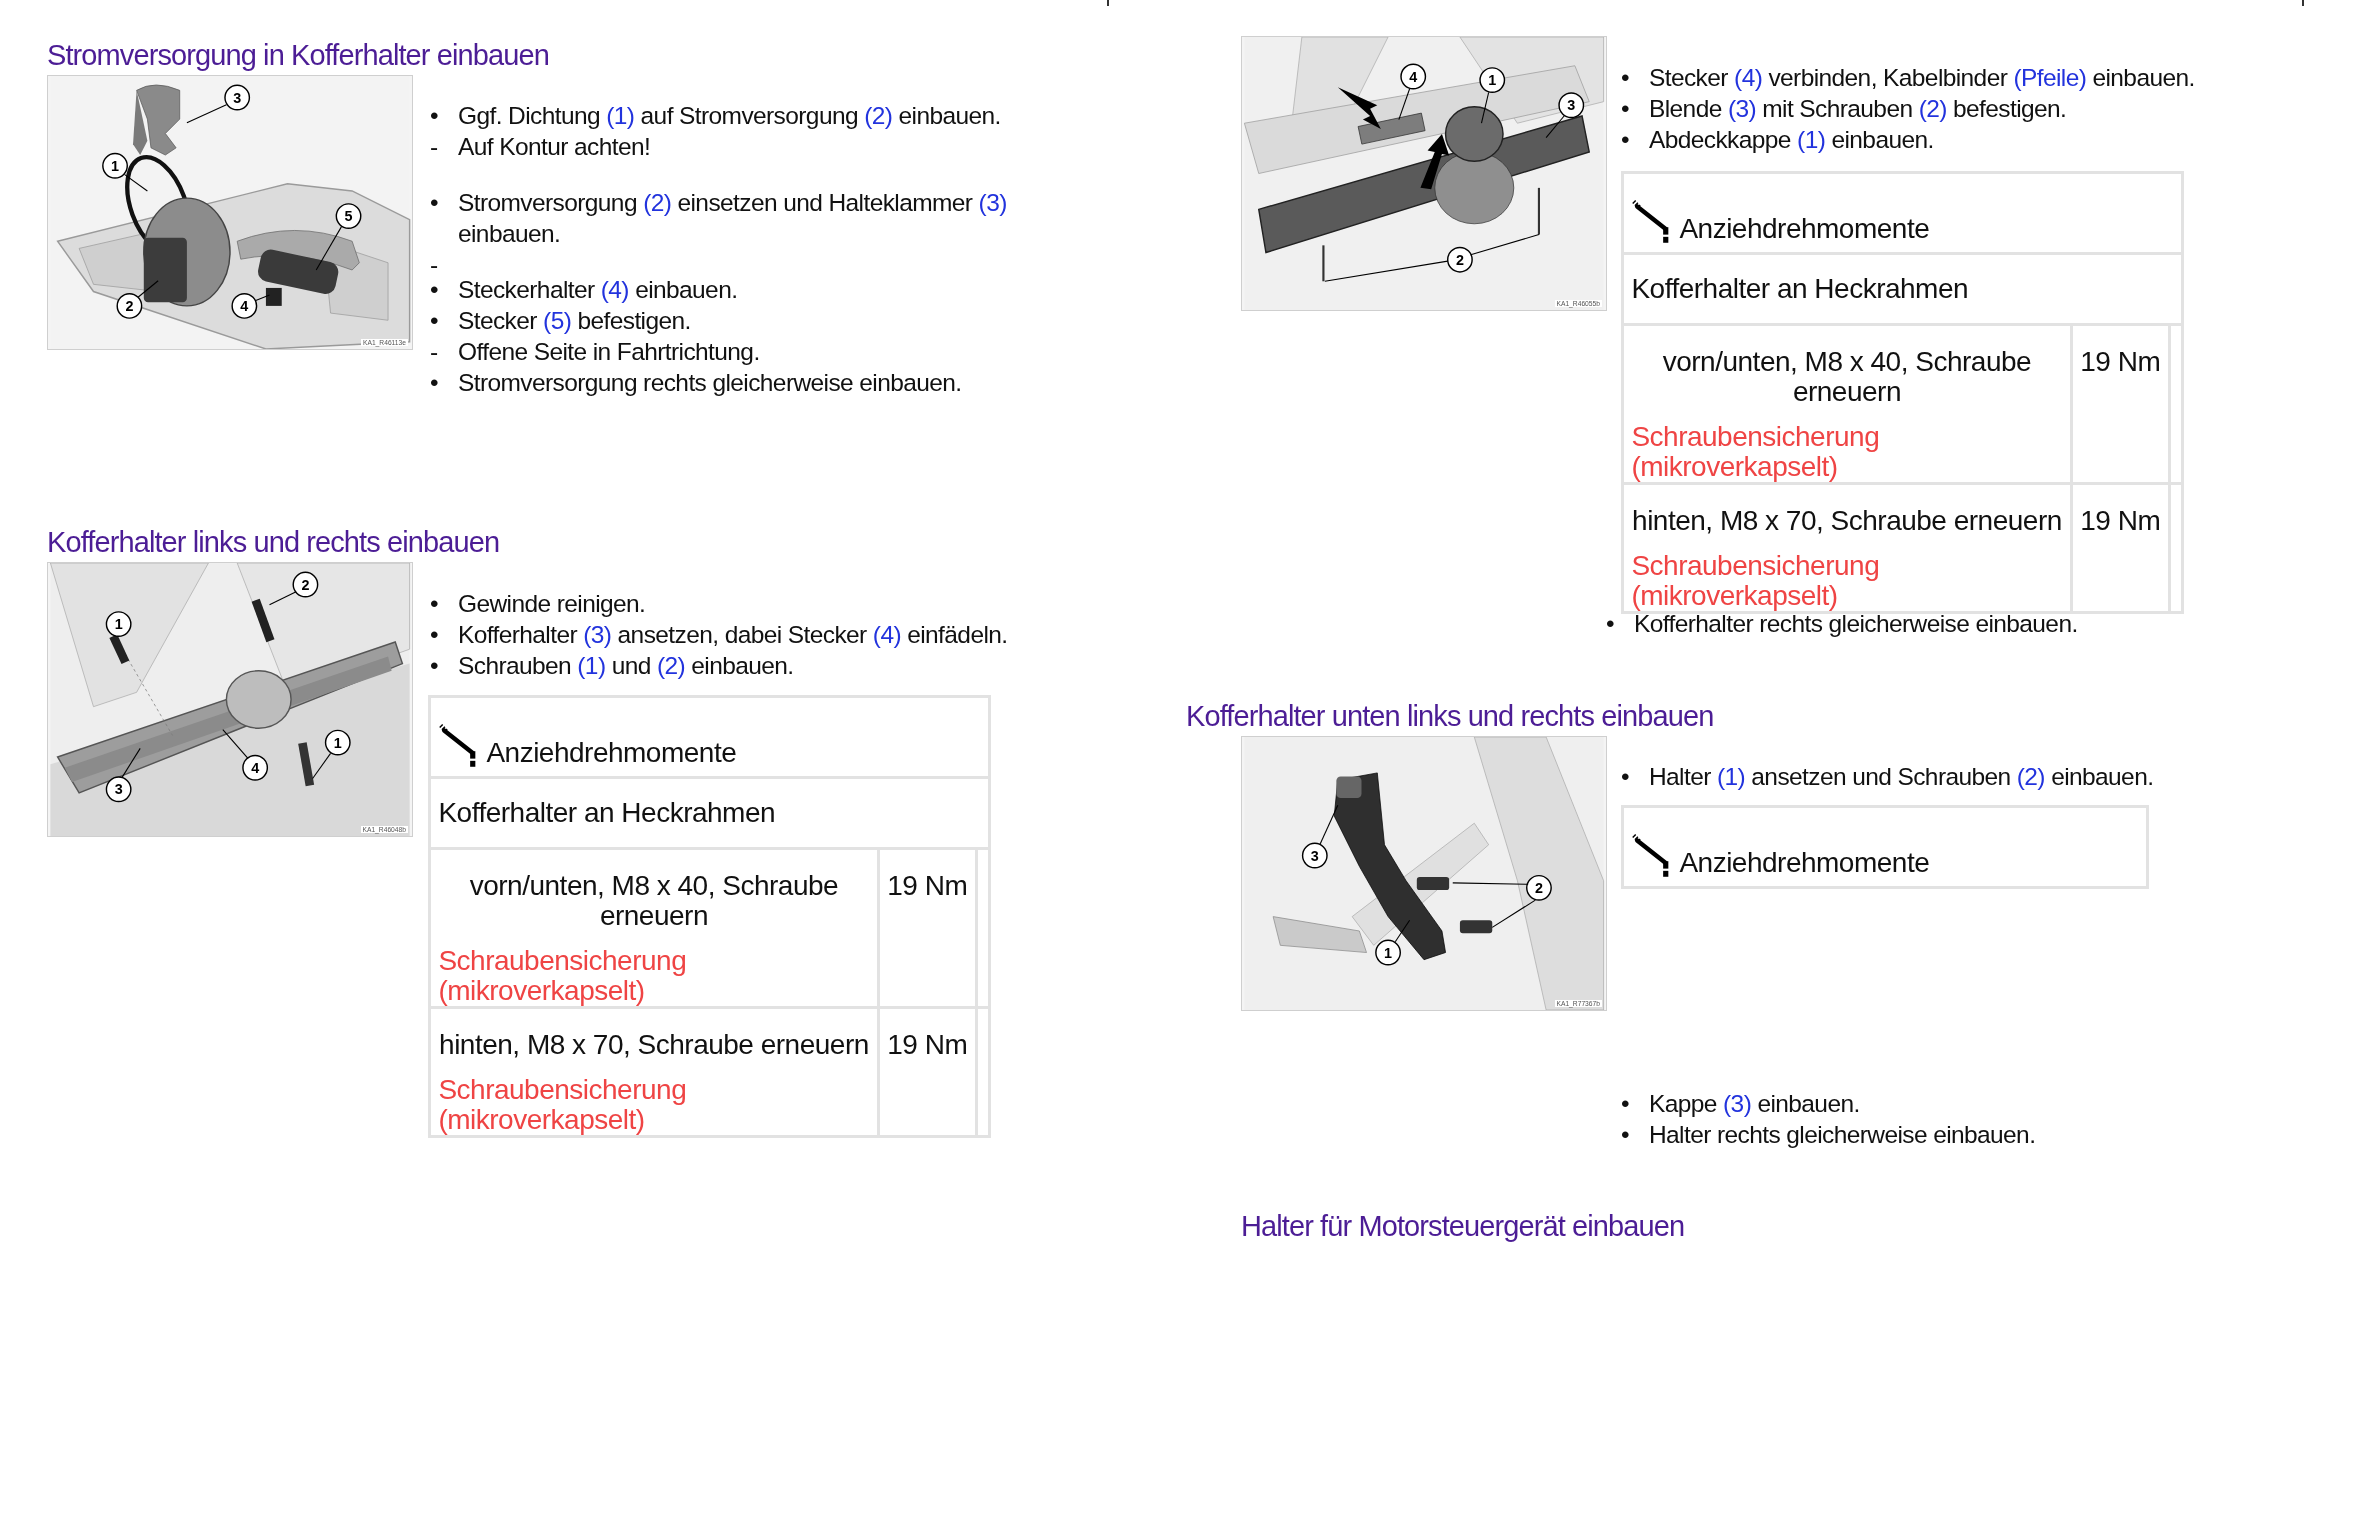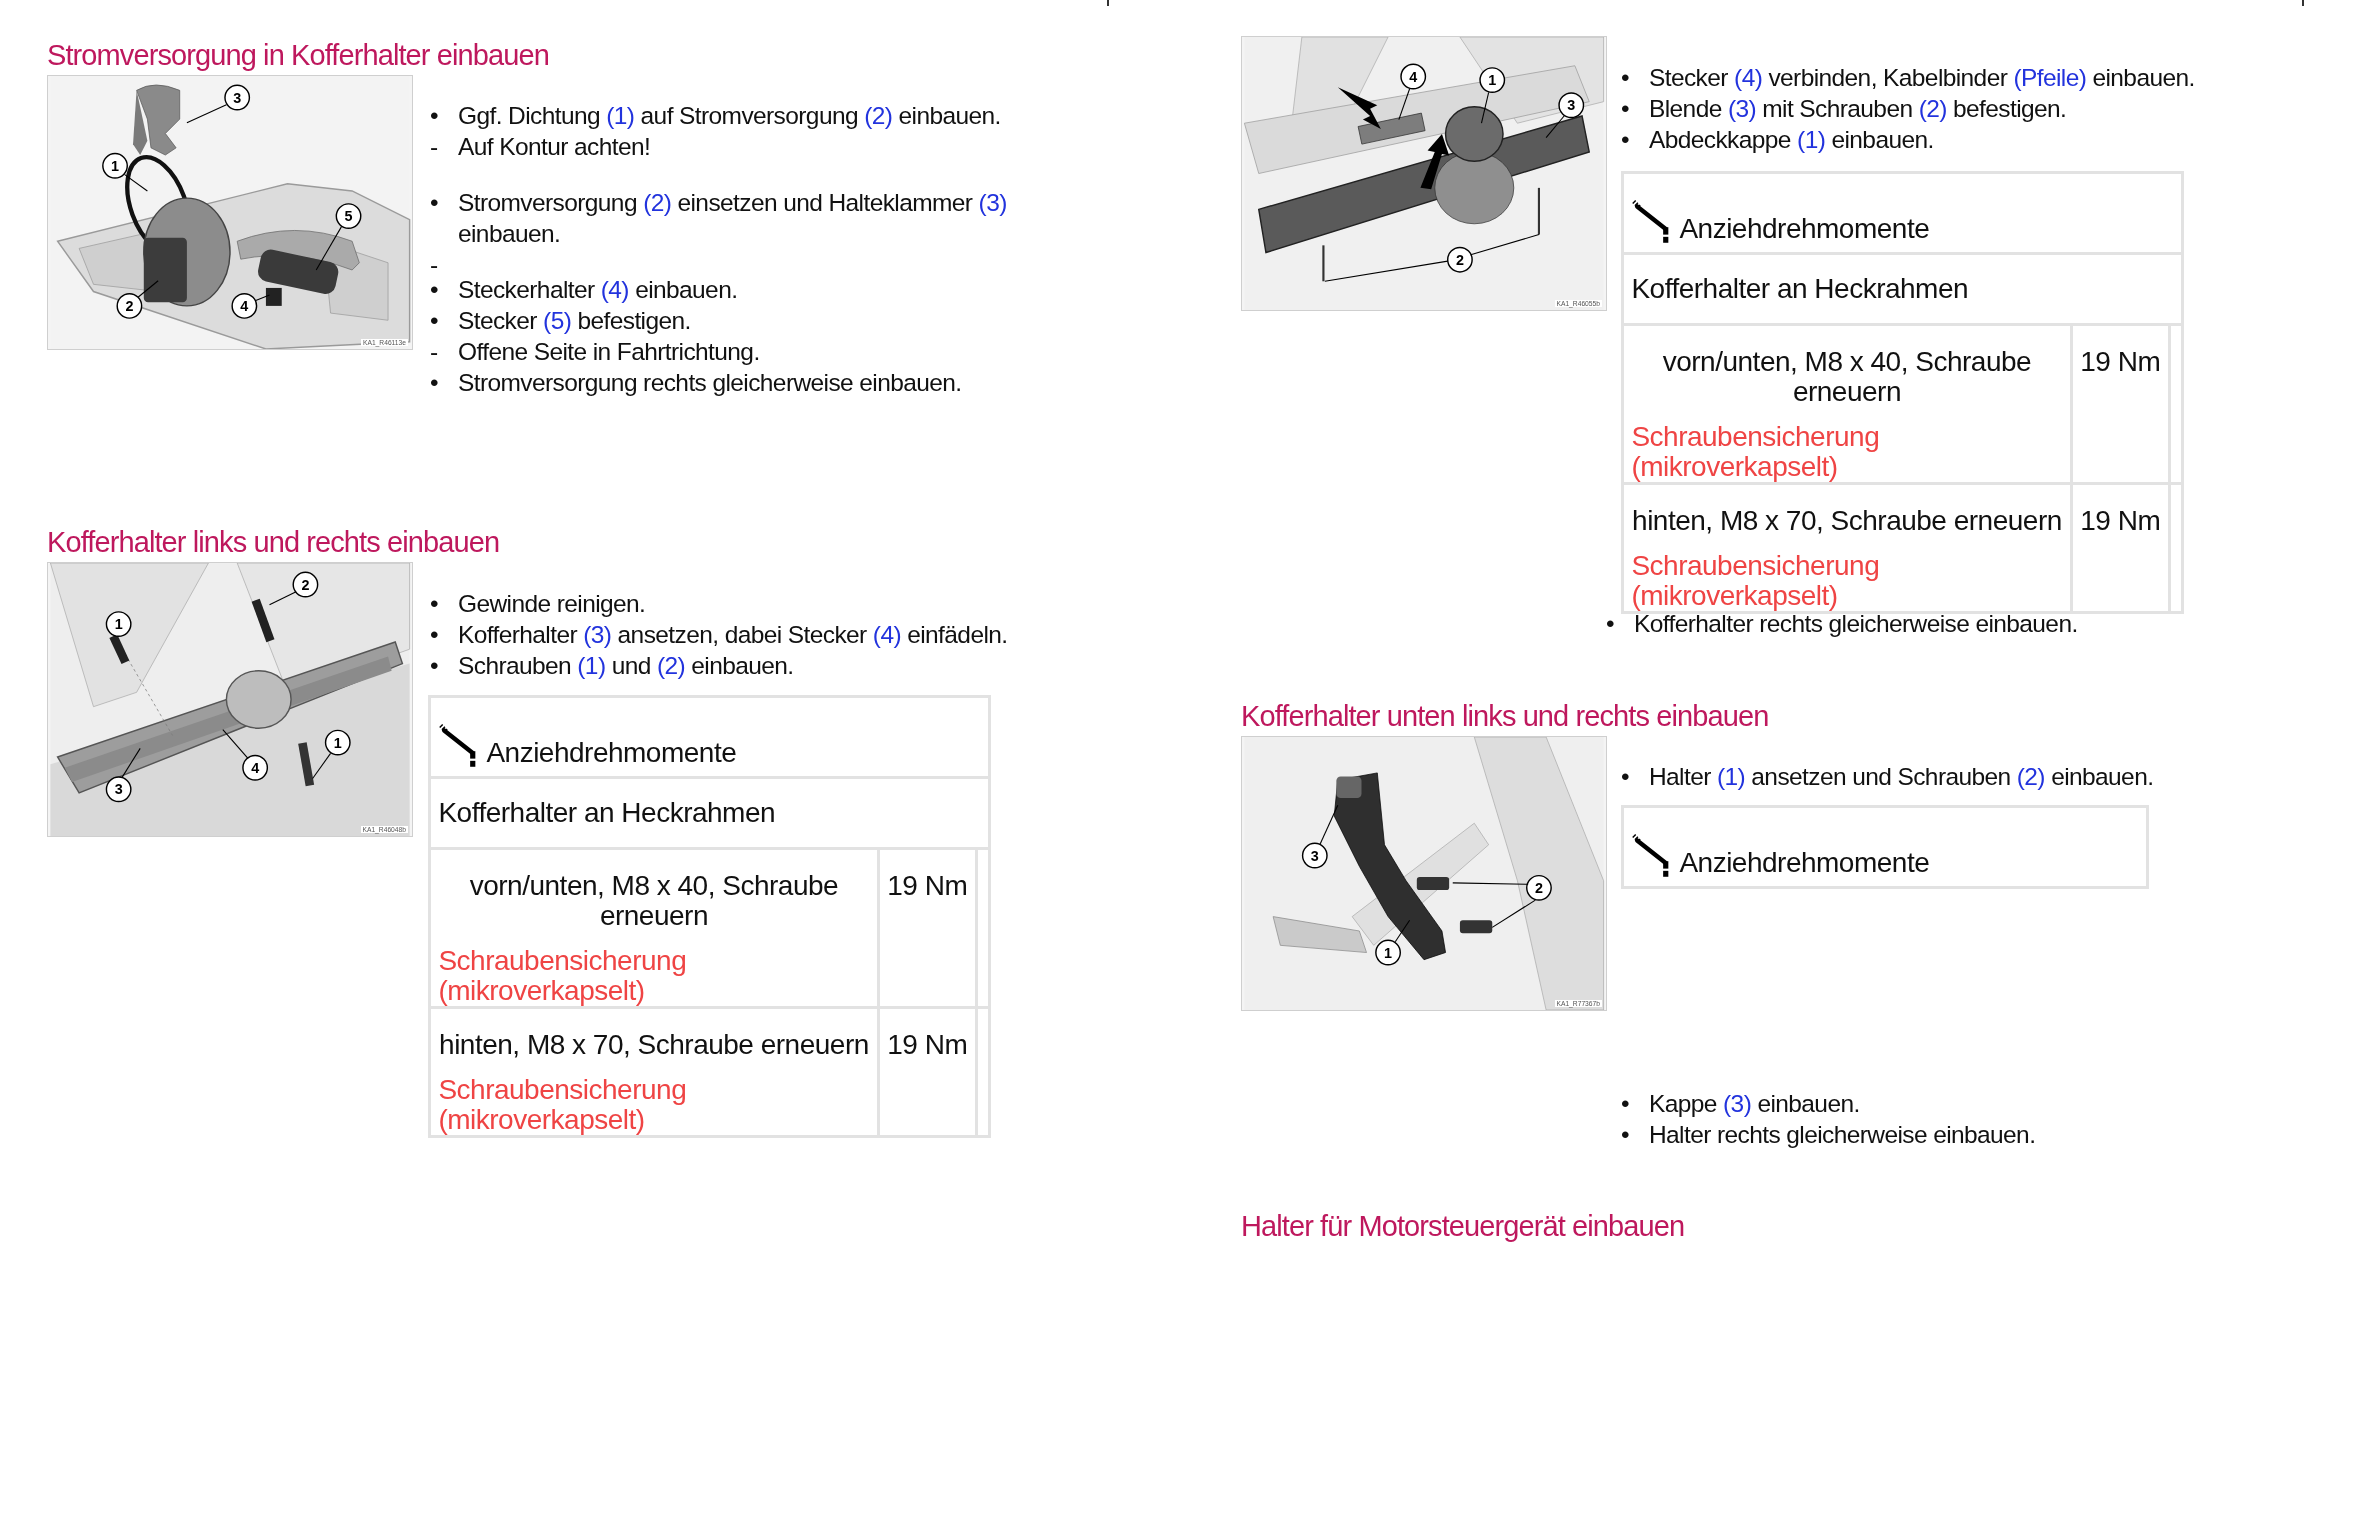--- a/index.html
+++ b/index.html
@@ -1,19 +1,19 @@
 <!DOCTYPE html>
 <html style="font-size:12px"><head>
 <meta charset="utf-8">
 <style>
   html, body { margin:0; padding:0; background:#ffffff; }
   body { width:2377px; height:1540px; position:relative; overflow:hidden;
          font-family:"Liberation Sans", sans-serif; color:#111; }
   h2.sec { position:absolute; margin:0; font-weight:normal; font-size:29px;
-           letter-spacing:-0.9px; color:#be185d; white-space:nowrap; }
+           letter-spacing:-0.9px; color:#4c1d95; white-space:nowrap; }
   .fig { position:absolute; border:1.5px solid #cfcfcf; background:#f4f4f4; overflow:hidden; box-sizing:border-box; }
   .fig svg { width:100%; height:100%; display:block; }
   .fig .cap { position:absolute; right:4.5px; bottom:3px; font-size:6.7px; color:#555;
               background:#fff; padding:0 1.5px; font-family:"Liberation Sans", sans-serif; }
   ul.steps { position:absolute; margin:0; padding:0; list-style:none; font-size:24.5px;
              letter-spacing:-0.6px; line-height:31px; }
   ul.steps li { position:relative; padding-left:31px; }
   ul.steps li .mk { position:absolute; left:3px; top:0; }
   ul.steps li.gap { margin-top:25px; }
   .ref { color:#2233dd; }
@@ -234,21 +234,21 @@
         </td>
         <td class="val" style="width:10.4px;padding:0;"></td>
       </tr>
     </tbody>
   </table>
 
 <ul class="steps" style="left:1603px; top:608px; width:743px;">
     <li><span class="mk">•</span><span>Kofferhalter rechts gleicherweise einbauen.</span></li>
   </ul>
 
-<h2 class="sec" style="left:1241px; top:700px;">Kofferhalter unten links und rechts einbauen</h2>
+<h2 class="sec" style="left:1186px; top:700px;">Kofferhalter unten links und rechts einbauen</h2>
 
 <div class="fig" style="left:1241px; top:736px; width:366px; height:275px;">
   <svg viewBox="0 0 500 380">
     <rect width="500" height="380" fill="#efefef"></rect>
     <path d="M320 0 L420 0 L500 200 L500 380 L420 380 L380 200 Z" fill="#dddddd" stroke="#aaa"></path>
     <path d="M150 250 L320 120 L340 150 L180 290 Z" fill="#e0e0e0" stroke="#aaa"></path>
     <path d="M130 60 L185 50 L195 150 L225 200 L275 270 L280 300 L250 310 L200 250 L160 180 L125 110 Z" fill="#2f2f2f" stroke="#000"></path>
     <rect x="128" y="55" width="35" height="30" rx="6" fill="#666"></rect>
     <path d="M40 250 L160 270 L170 300 L50 290 Z" fill="#cacaca" stroke="#888"></path>
     <rect x="240" y="195" width="45" height="18" rx="4" fill="#333"></rect>

